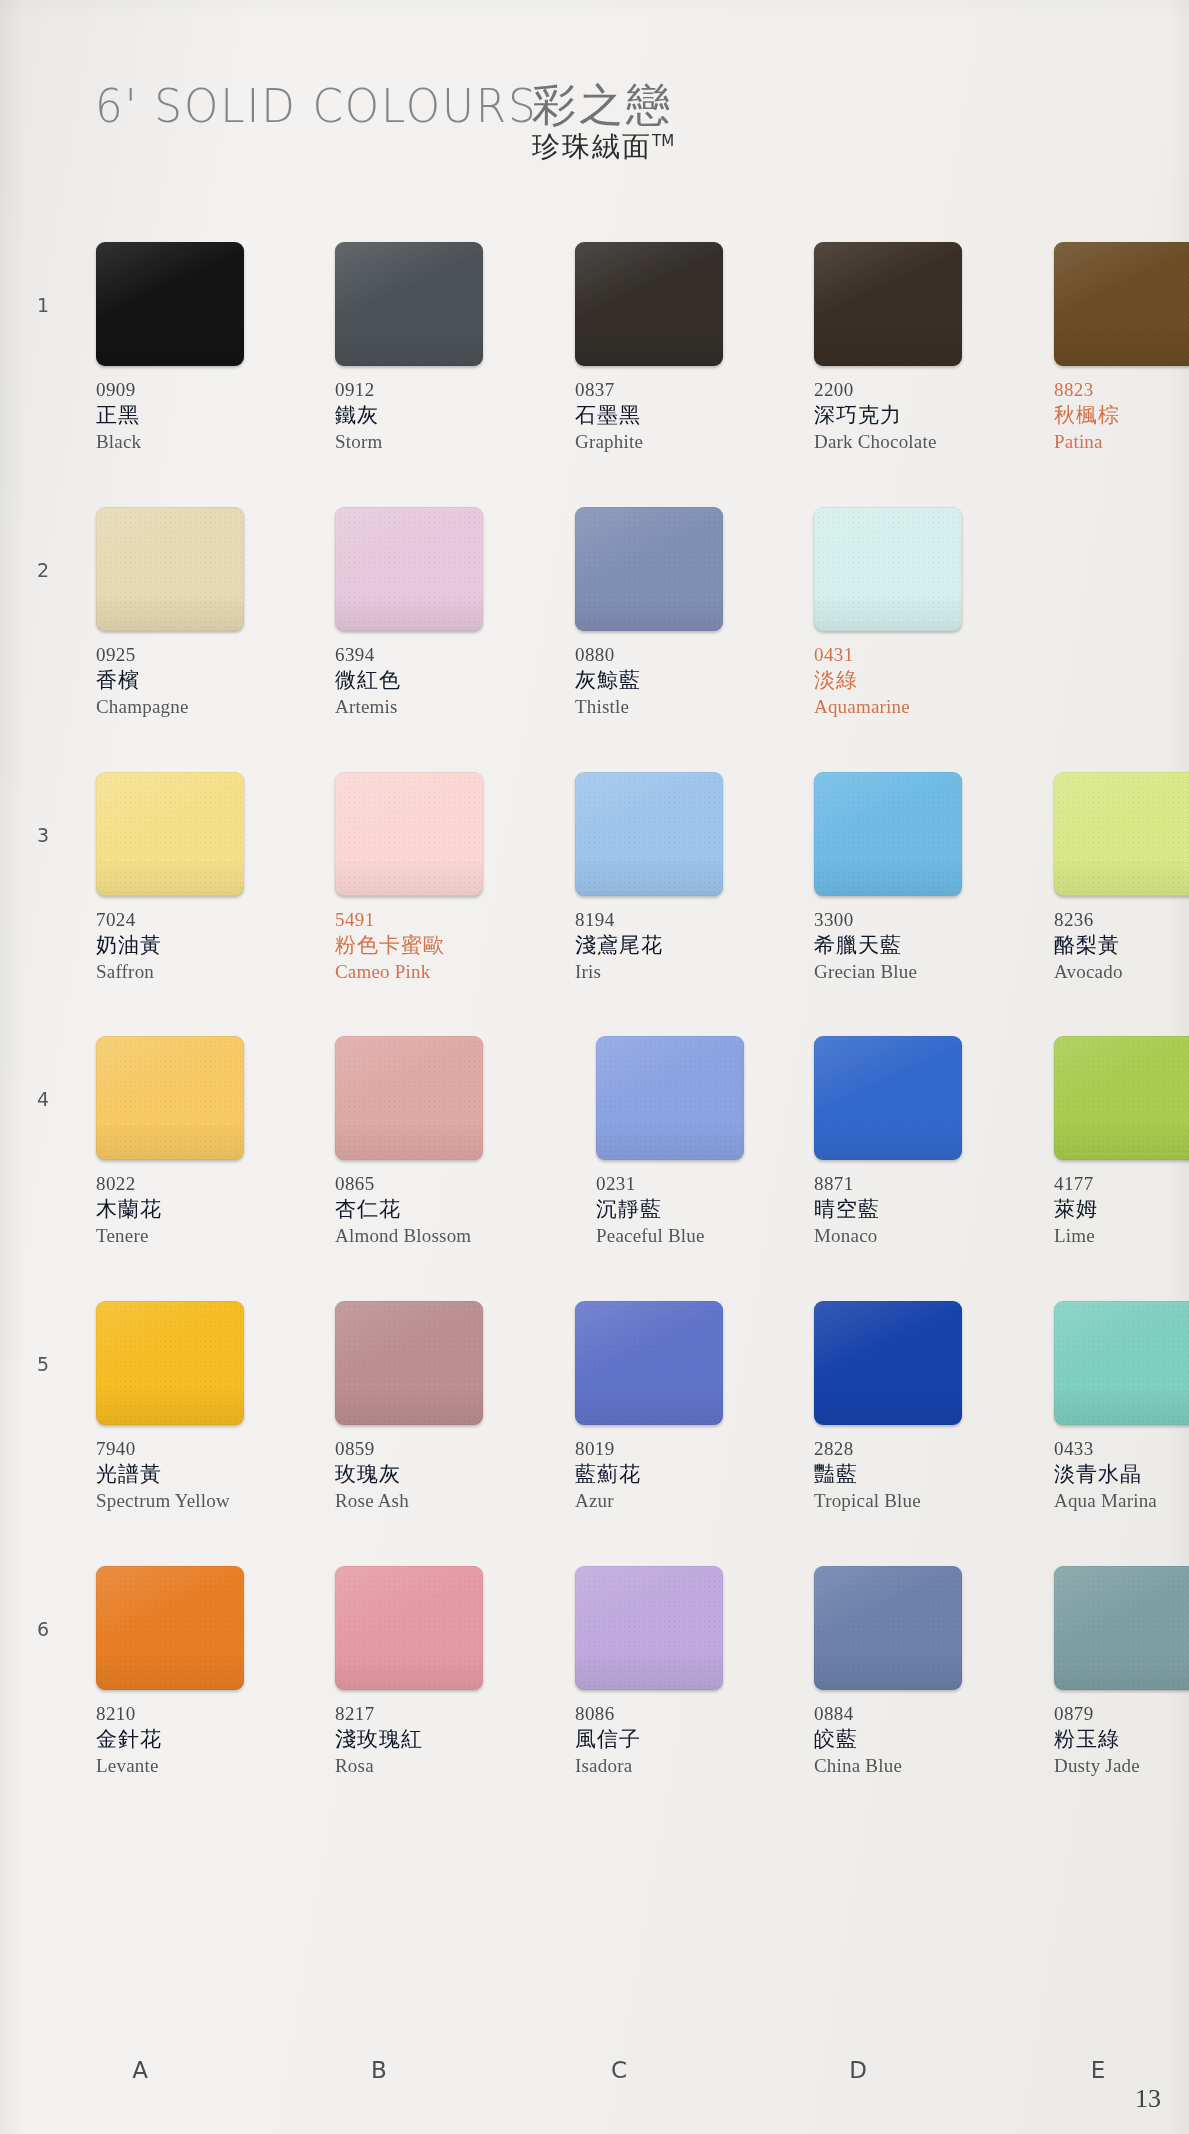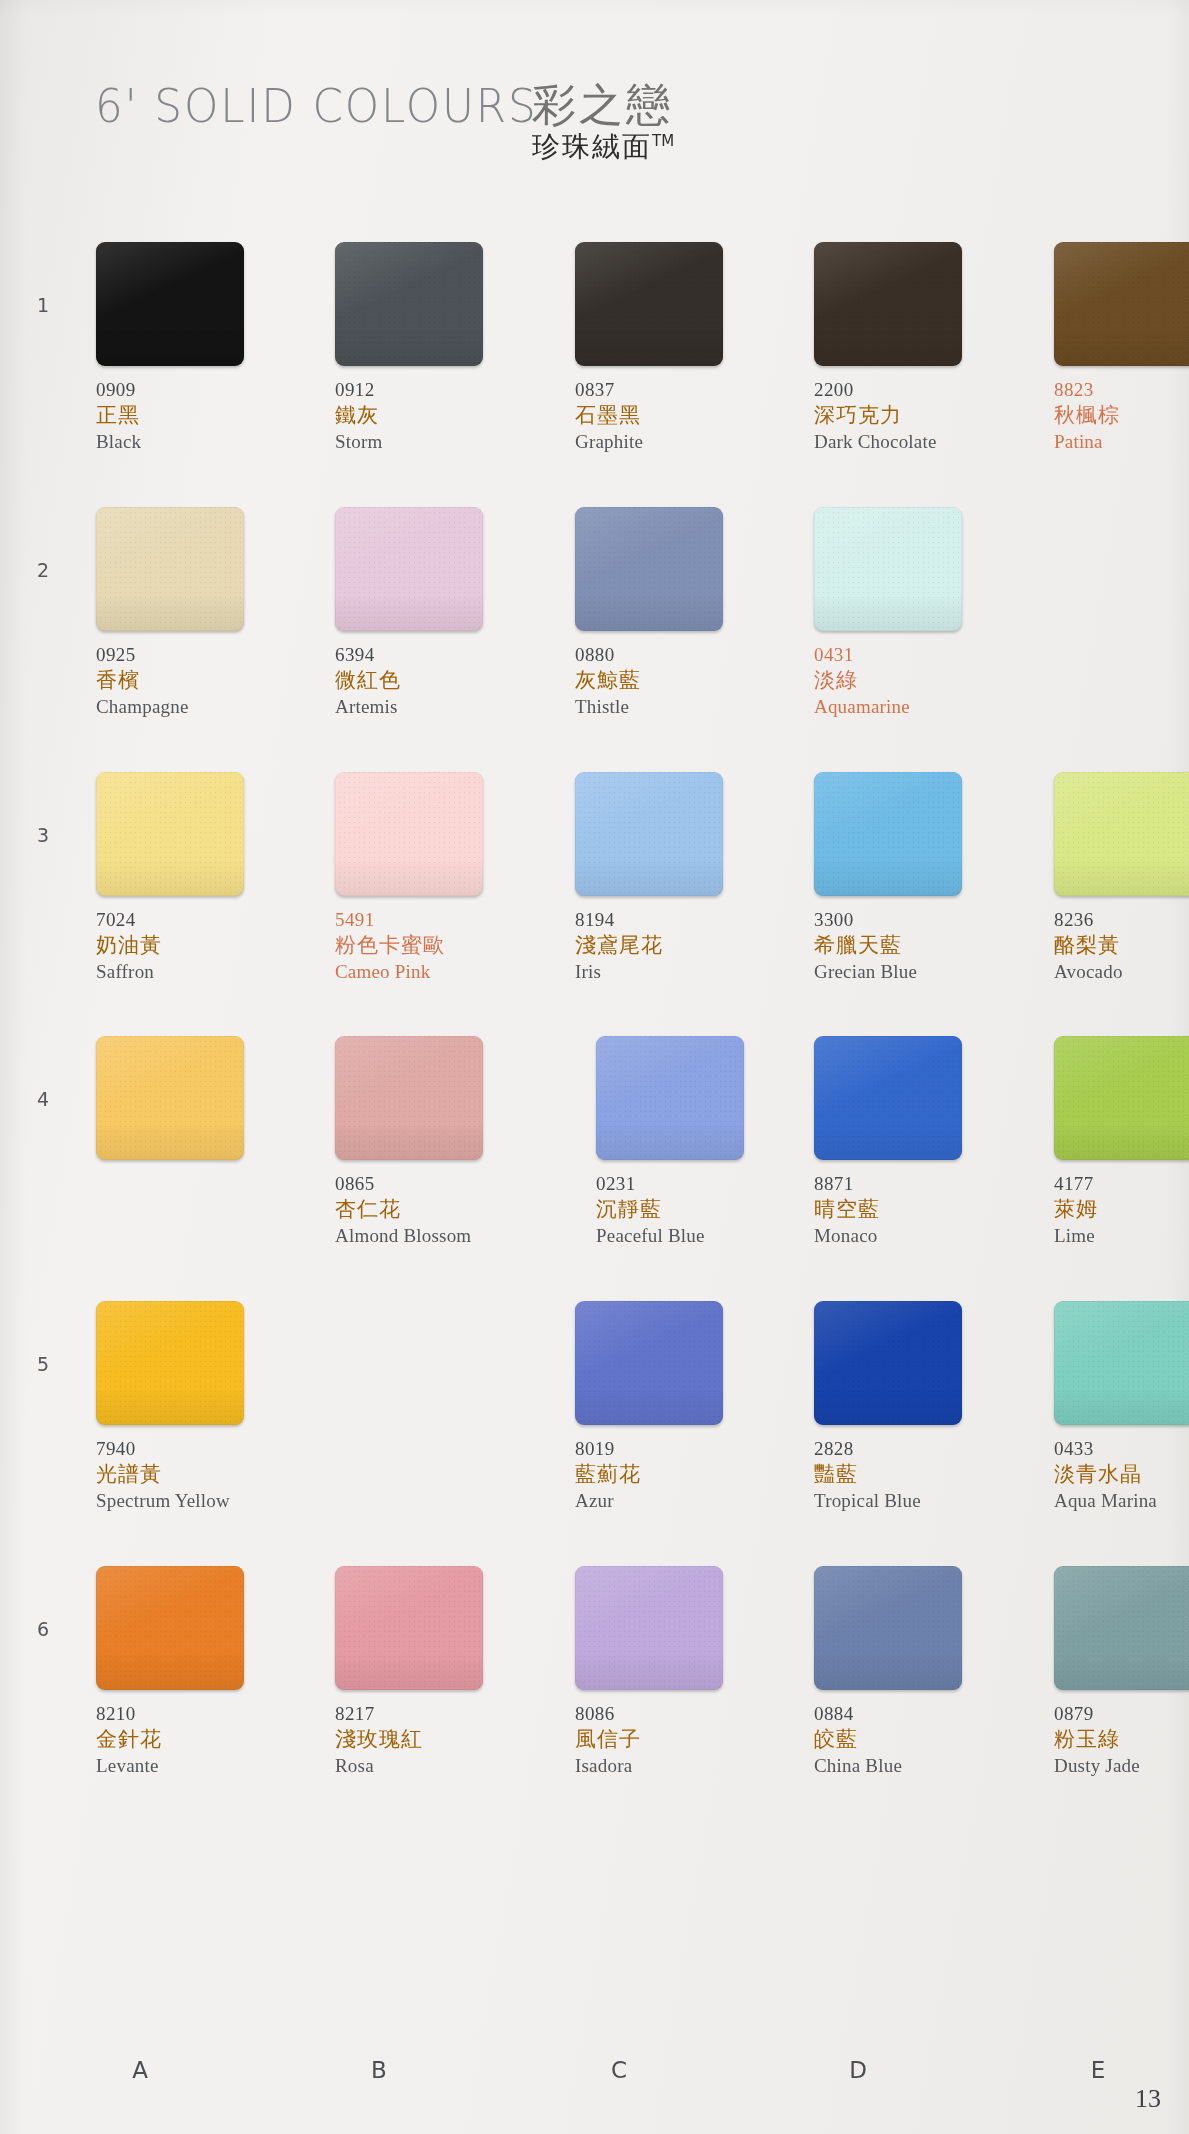--- a/index.html
+++ b/index.html
@@ -156,21 +156,21 @@
     font-family: Liberation Serif, serif;
   }
   .code {
     font-size: 19px;
     color: #45484c;
     line-height: 1.33;
     letter-spacing: 0.4px;
   }
   .name-cn {
     font-size: 21px;
-    color: #a16207;
+    color: #0f172a;
     line-height: 1.30;
     letter-spacing: 1px;
     white-space: nowrap;
   }
   .name-en {
     font-size: 19px;
     color: #53565a;
     line-height: 1.30;
     letter-spacing: 0.2px;
     white-space: nowrap;
@@ -332,20 +332,25 @@
         <div class="labels">
           <div class="code">8236</div>
           <div class="name-cn">酪梨黃</div>
           <div class="name-en">Avocado</div>
         </div>
       </div>
       <div class="cell" style="left: 96px; top: 1036px;">
         <div class="chip" style="background: rgb(247, 201, 100);">
           <div class="grain"></div>
         </div>
+        <div class="labels">
+          <div class="code">8022</div>
+          <div class="name-cn">木蘭花</div>
+          <div class="name-en">Tenere</div>
+        </div>
       </div>
       <div class="cell" style="left: 335px; top: 1036px;">
         <div class="chip" style="background: rgb(223, 169, 165);">
           <div class="grain"></div>
         </div>
         <div class="labels">
           <div class="code">0865</div>
           <div class="name-cn">杏仁花</div>
           <div class="name-en">Almond Blossom</div>
         </div>
@@ -381,20 +386,30 @@
         </div>
       </div>
       <div class="cell" style="left: 96px; top: 1301px;">
         <div class="chip" style="background: rgb(246, 188, 33);">
           <div class="grain"></div>
         </div>
         <div class="labels">
           <div class="code">7940</div>
           <div class="name-cn">光譜黃</div>
           <div class="name-en">Spectrum Yellow</div>
+        </div>
+      </div>
+      <div class="cell" style="left: 335px; top: 1301px;">
+        <div class="chip" style="background: rgb(188, 143, 146);">
+          <div class="grain"></div>
+        </div>
+        <div class="labels">
+          <div class="code">0859</div>
+          <div class="name-cn">玫瑰灰</div>
+          <div class="name-en">Rose Ash</div>
         </div>
       </div>
       <div class="cell" style="left: 575px; top: 1301px;">
         <div class="chip" style="background: rgb(98, 116, 202);">
           <div class="grain"></div>
         </div>
         <div class="labels">
           <div class="code">8019</div>
           <div class="name-cn">藍薊花</div>
           <div class="name-en">Azur</div>

